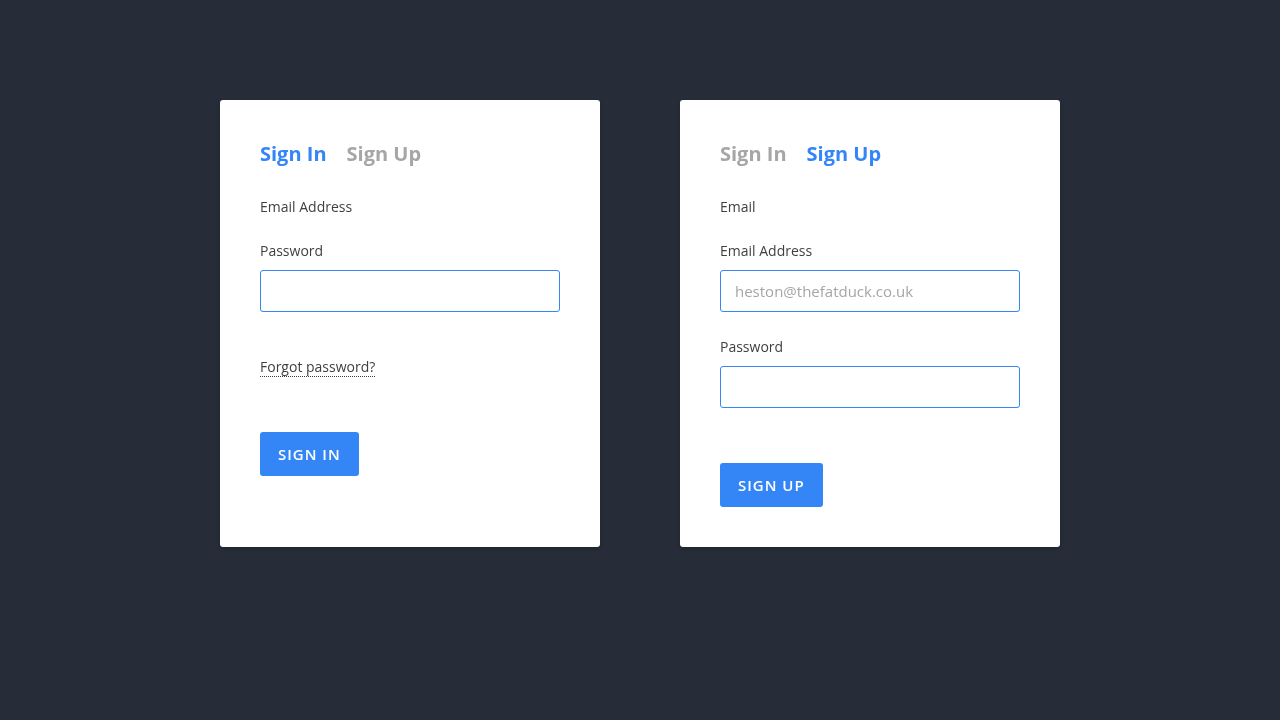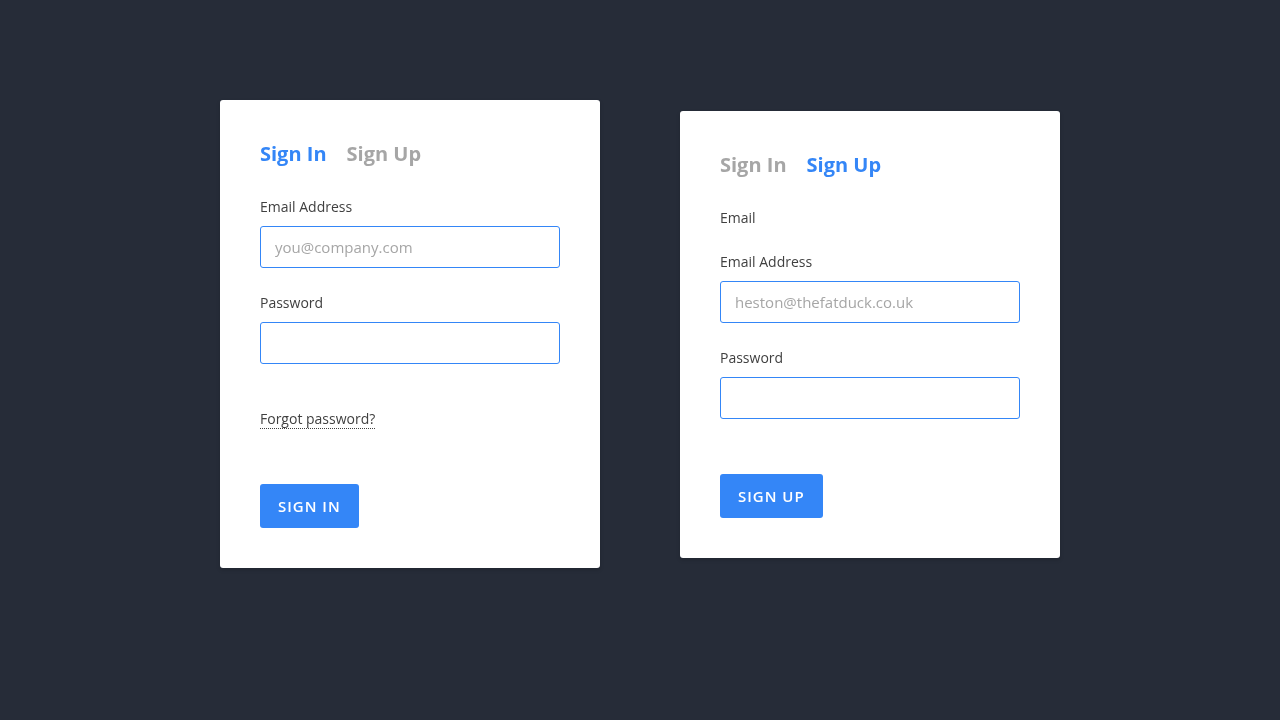--- a/index.html
+++ b/index.html
@@ -1,19 +1,18 @@
 <!DOCTYPE html>
 <html><head>
   <meta charset="utf-8">
   <style>
     * {
       box-sizing: border-box;
       margin: 0;
       padding: 0;
-      align-items: center;
     }
     body {
       font-family: 'Open Sans', -apple-system, BlinkMacSystemFont, 'Segoe UI', sans-serif;
       background-color: #262C38;
       width: 1280px;
       height: 720px;
       overflow: hidden;
     }
     .container {
       display: flex;
@@ -99,21 +98,20 @@
 <div class="container">
 
   <div class="card">
     <div class="tabs">
       <span class="tab active">Sign In</span>
       <span class="tab">Sign Up</span>
     </div>
 
     <div class="form-group">
       <label class="form-label">Email Address</label>
-      <input type="email" class="form-input" placeholder="you@company.com" style="">
     </div>
 
     <div class="form-group">
       <label class="form-label">Password</label>
       <input type="password" class="form-input" style="">
     </div>
 
     <div class="form-group">
       <a class="forgot-link">Forgot password?</a>
     </div>

